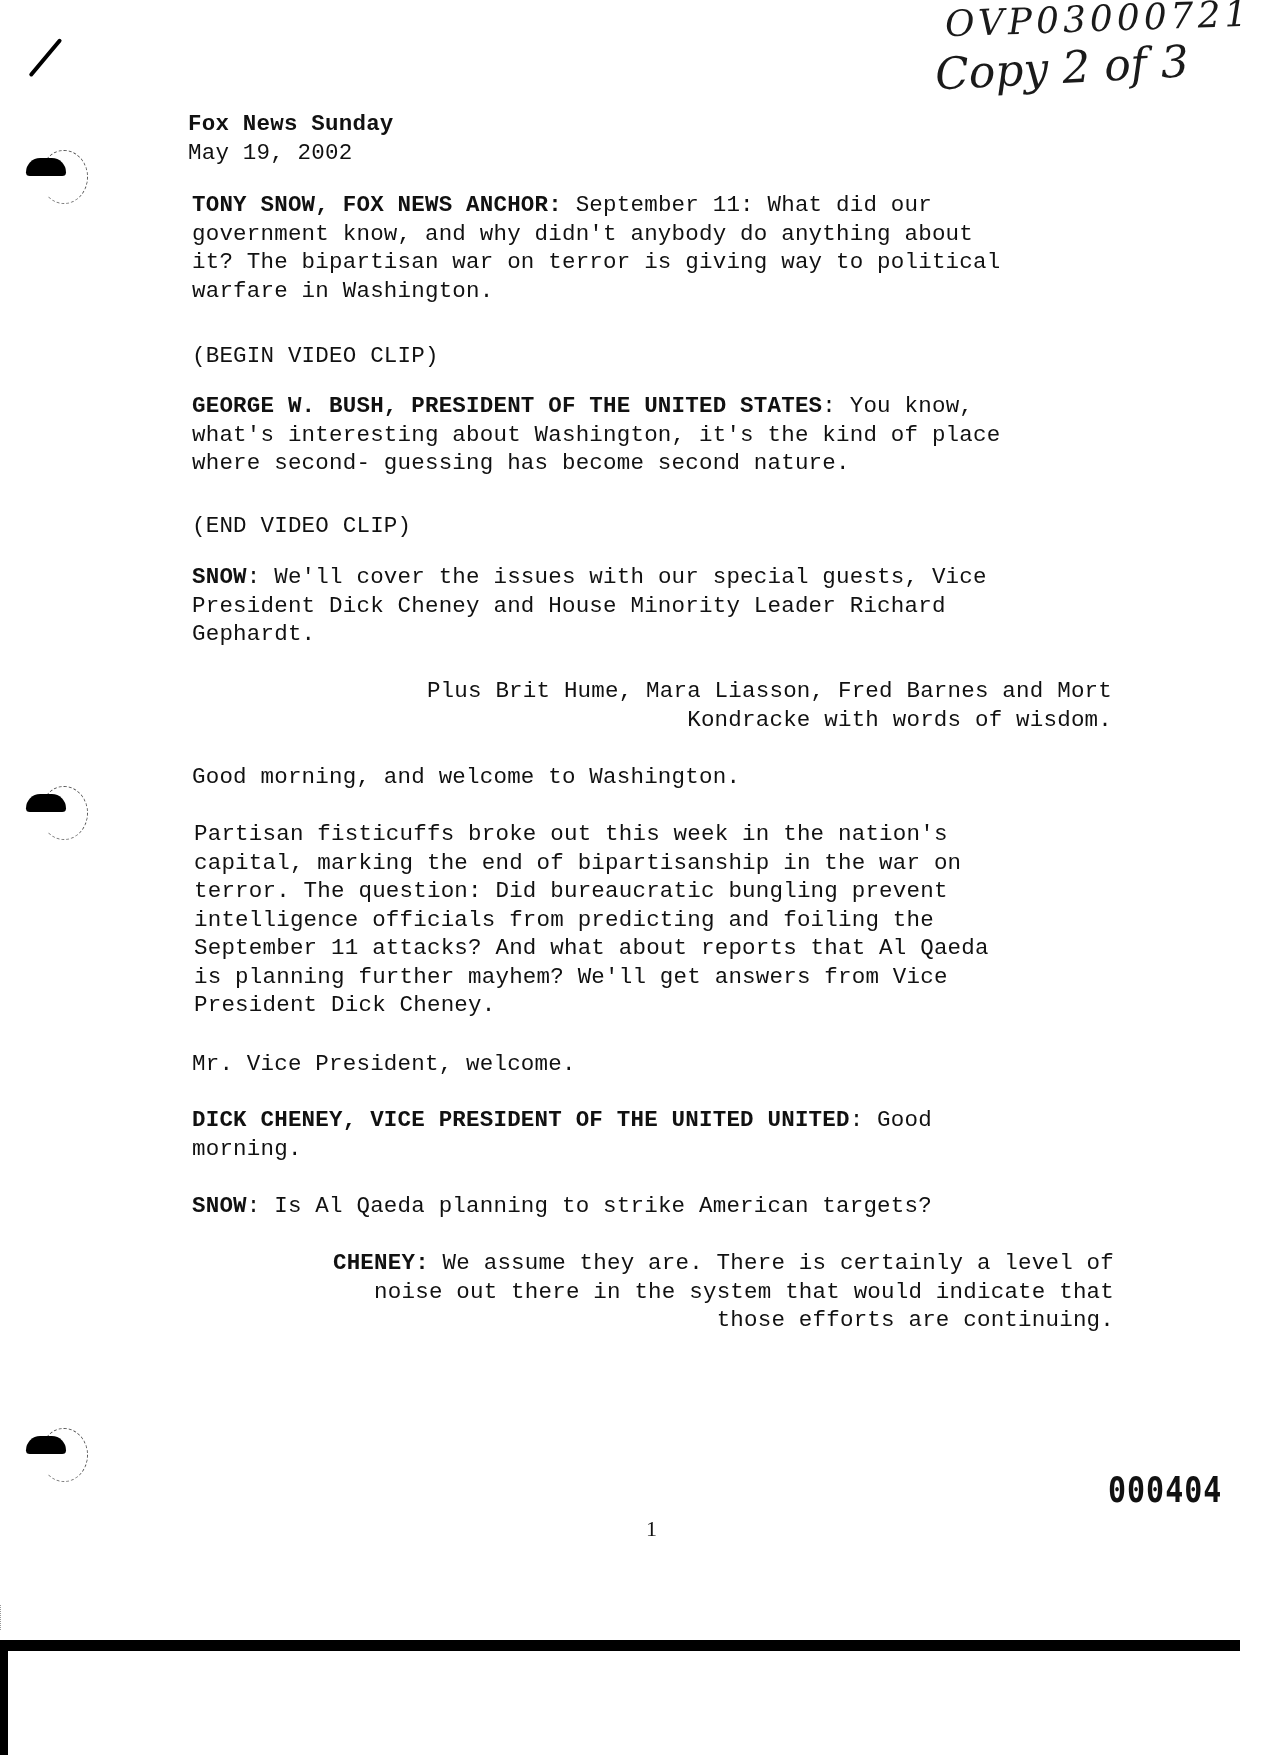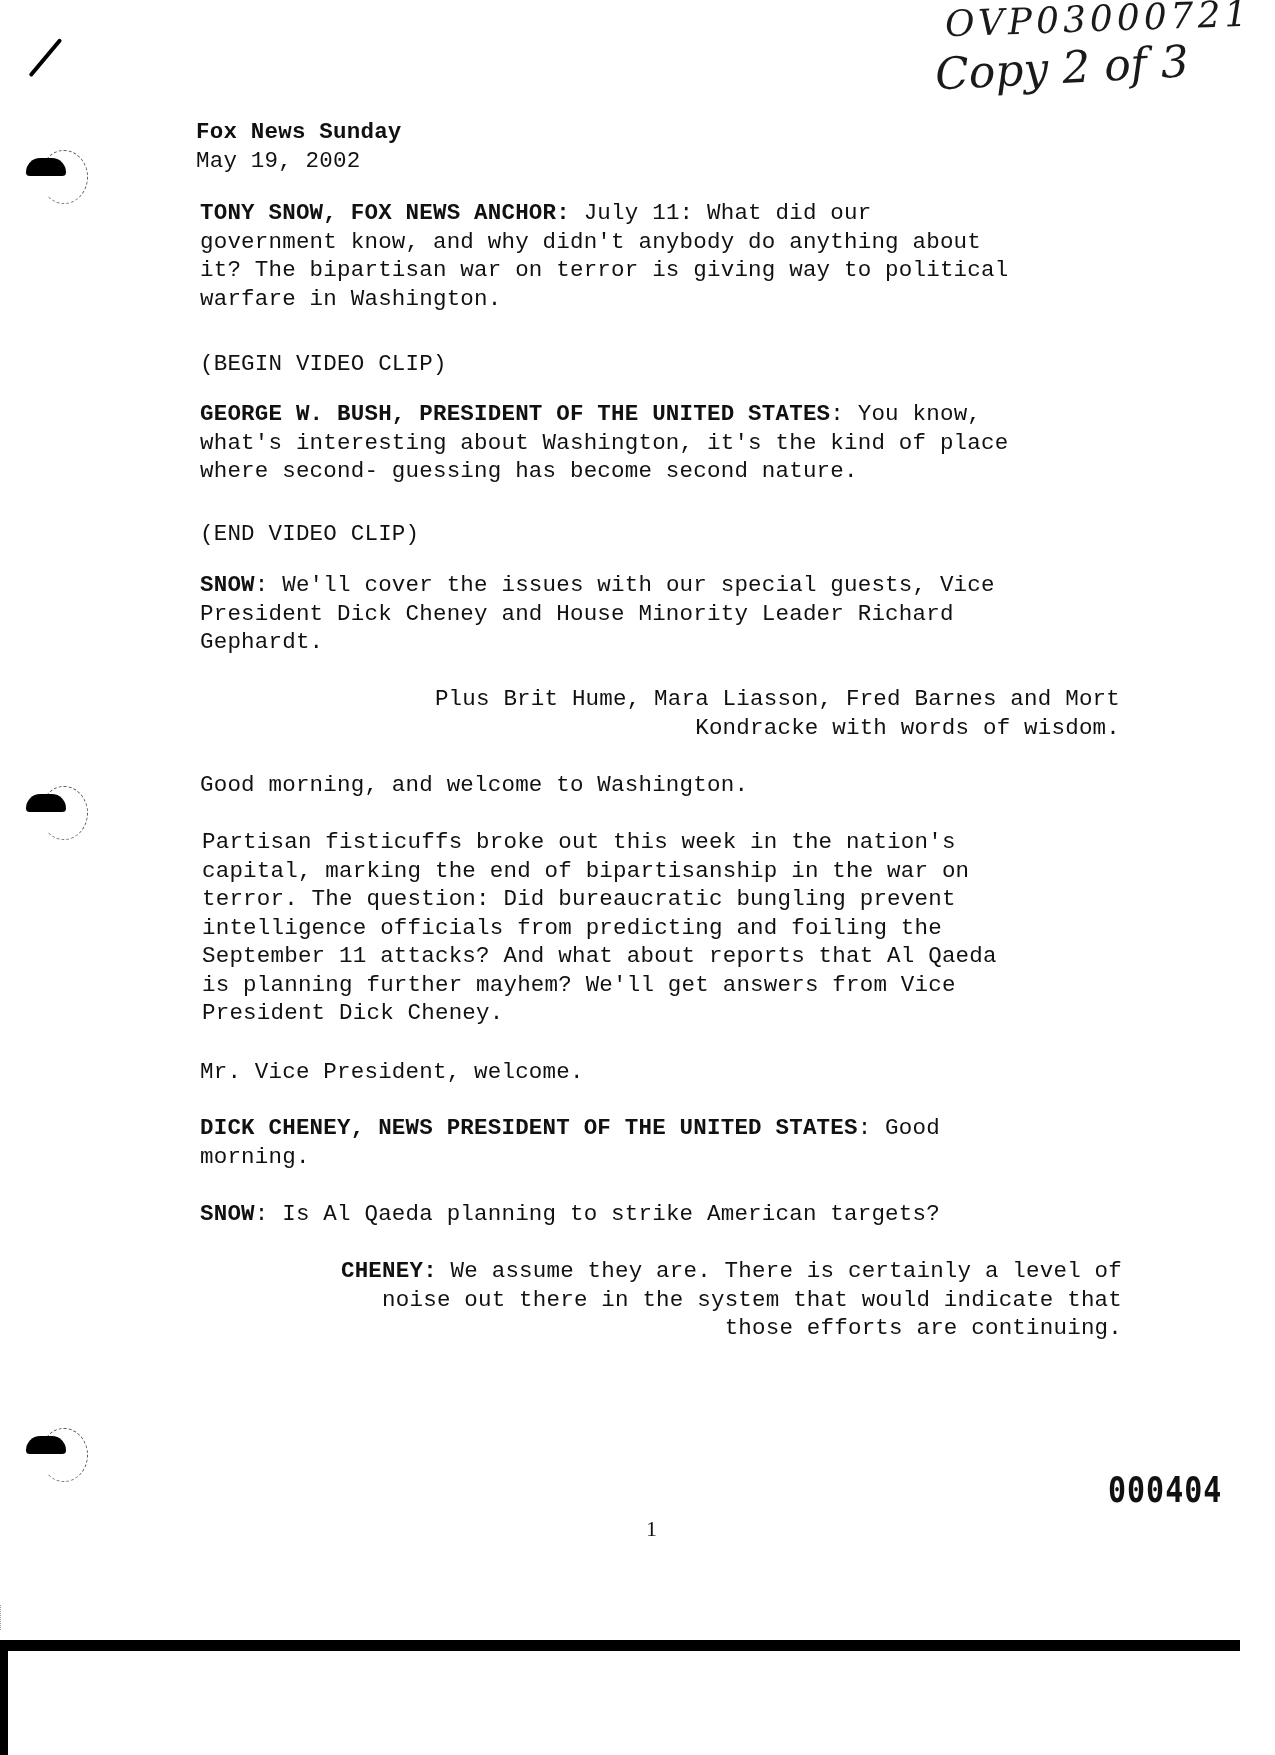--- a/index.html
+++ b/index.html
@@ -1,20 +1,20 @@
 <!DOCTYPE html>
 <html><head>
 <meta charset="utf-8">
 <style>
   html, body { margin:0; padding:0; background:#ffffff; }
   body { width:1275px; height:1755px; position:relative; overflow:hidden; color:#111; }
   .page { position:absolute; left:0; top:0; width:1275px; height:1755px; background:#fff; }
 
   .mono { font-family: "Liberation Mono", "DejaVu Sans Mono", monospace; font-size:22.5px; letter-spacing:0.2px; }
-  .block { position:absolute; left:192px; width:920px; line-height:28.5px; white-space:pre-wrap; margin:8px; }
+  .block { position:absolute; left:192px; width:920px; line-height:28.5px; white-space:pre-wrap; margin:0; }
   .bold { font-weight:bold; }
 
   .handwritten { position:absolute; font-family: "DejaVu Serif", serif; font-style:italic; color:#1a1a1a; }
   .stamp-id { left:945px; top:-2px; font-size:36px; letter-spacing:4px; font-weight:normal; transform:rotate(-2deg); }
   .stamp-copy { left:935px; top:42px; font-size:44px; transform:rotate(-3deg); }
 
   .slash { position:absolute; left:30px; top:28px; width:48px; height:4px; background:#000; transform:rotate(-50deg); transform-origin:left center; top:74px; border-radius:2px; }
 
   .hole { position:absolute; width:60px; height:56px; }
   .hole .fill { position:absolute; left:0; top:8px; width:40px; height:18px; background:#000; border-radius:22px 22px 6px 6px; }
@@ -46,21 +46,21 @@
       <div class="ring"></div>
     </div>
   <div class="hole" style="left:26px; top:1428px;">
       <div class="fill"></div>
       <div class="ring"></div>
     </div>
 
   <div class="block mono bold" style="top:110px; left:188px;">Fox News Sunday</div>
   <div class="block mono" style="top:139px; left:188px;">May 19, 2002</div>
 
-  <p class="block mono" style="top:191px;"><span class="bold">TONY SNOW, FOX NEWS ANCHOR:</span><span> July 11: What did our
+  <p class="block mono" style="top:191px;"><span class="bold">TONY SNOW, FOX NEWS ANCHOR:</span><span> September 11: What did our
 government know, and why didn't anybody do anything about
 it? The bipartisan war on terror is giving way to political
 warfare in Washington.</span></p>
 
   <p class="block mono" style="top:342px;"><span>(BEGIN VIDEO CLIP)</span></p>
 
   <p class="block mono" style="top:392px;"><span class="bold">GEORGE W. BUSH, PRESIDENT OF THE UNITED STATES</span><span>: You know,
 what's interesting about Washington, it's the kind of place
 where second- guessing has become second nature.</span></p>
 
@@ -78,21 +78,21 @@
   <p class="block mono" style="top:820px; left:194px;"><span>Partisan fisticuffs broke out this week in the nation's
 capital, marking the end of bipartisanship in the war on
 terror. The question: Did bureaucratic bungling prevent
 intelligence officials from predicting and foiling the
 September 11 attacks? And what about reports that Al Qaeda
 is planning further mayhem? We'll get answers from Vice
 President Dick Cheney.</span></p>
 
   <p class="block mono" style="top:1050px;"><span>Mr. Vice President, welcome.</span></p>
 
-  <p class="block mono" style="top:1106px;"><span class="bold">DICK CHENEY, NEWS PRESIDENT OF THE UNITED STATES</span><span>: Good
+  <p class="block mono" style="top:1106px;"><span class="bold">DICK CHENEY, VICE PRESIDENT OF THE UNITED UNITED</span><span>: Good
 morning.</span></p>
 
   <p class="block mono" style="top:1192px;"><span class="bold">SNOW</span><span>: Is Al Qaeda planning to strike American targets?</span></p>
 
   <p class="block mono" style="top:1249px; left:194px;text-align:right;"><span class="bold">CHENEY:</span><span> We assume they are. There is certainly a level of
 noise out there in the system that would indicate that
 those efforts are continuing.</span></p>
 
 
   <div class="bates">000404</div>

